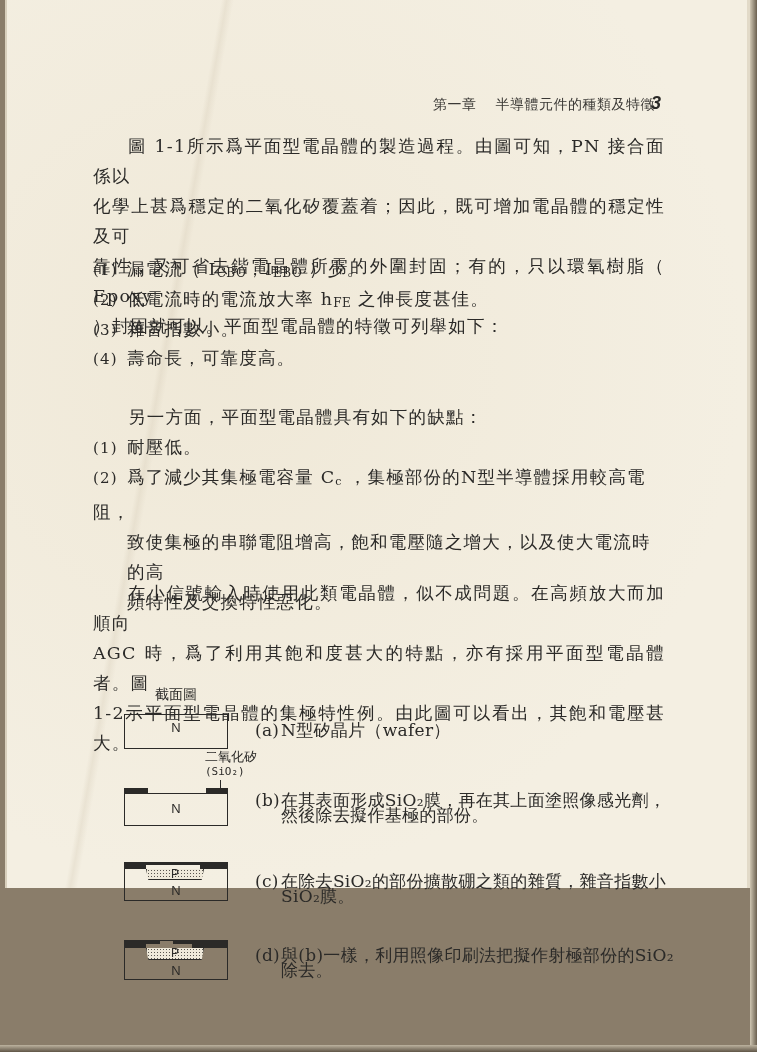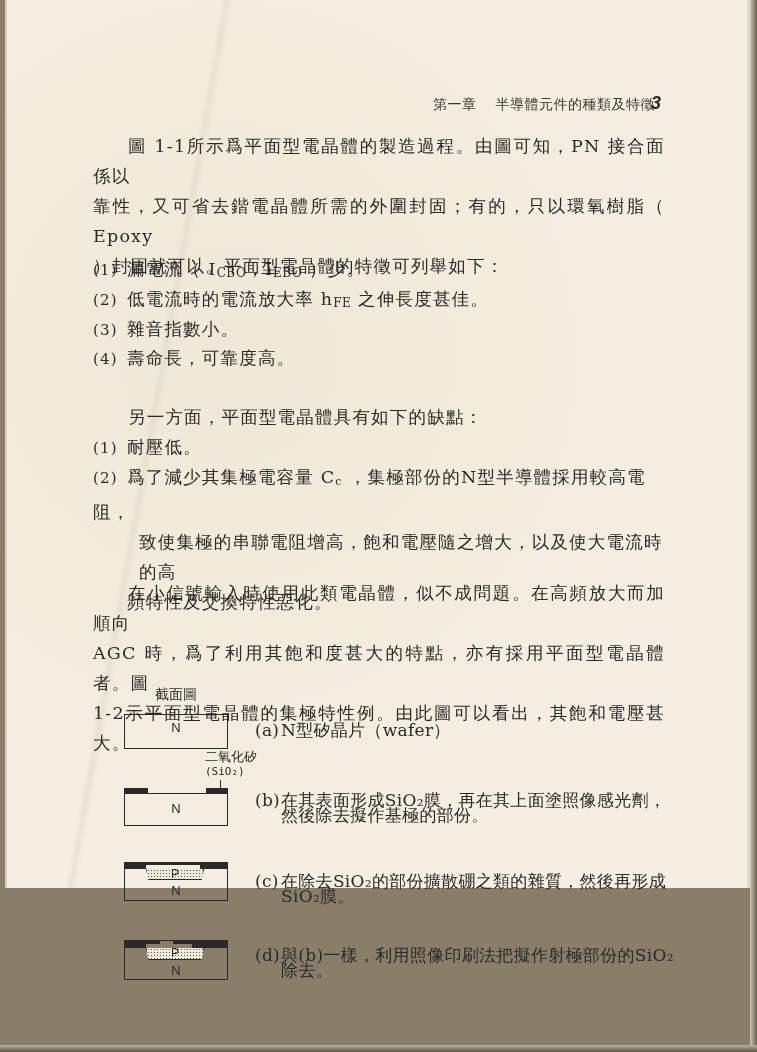--- a/index.html
+++ b/index.html
@@ -70,20 +70,21 @@
 <div class="page">
 
   <div class="running-head">
     <span class="chapter">第一章</span>
     <span>半導體元件的種類及特徵</span>
   </div>
   <div class="page-num">3</div>
 
   <div class="para" style="top:131px;">
     <div class="indent">圖 1-1所示爲平面型電晶體的製造過程。由圖可知，PN 接合面係以</div>
+    <div>化學上甚爲穩定的二氧化矽覆蓋着；因此，既可增加電晶體的穩定性及可</div>
     <div>靠性，又可省去鍇電晶體所需的外圍封固；有的，只以環氧樹脂（ Epoxy</div>
     <div>）封固就可以。平面型電晶體的特徵可列舉如下：</div>
   </div>
 
   <div class="item" style="top:254px;">
     <span class="num">(1)</span><span>漏電流（ I</span><sub>CBO</sub><span>，I</span><sub>EBO</sub><span> ）少。</span>
   </div>
   <div class="item" style="top:284px;">
     <span class="num">(2)</span><span>低電流時的電流放大率 h</span><sub>FE</sub><span> 之伸長度甚佳。</span>
   </div>
@@ -95,21 +96,21 @@
   </div>
 
   <div class="para" style="top:402px;">
     <div class="indent">另一方面，平面型電晶體具有如下的缺點：</div>
   </div>
   <div class="item" style="top:432px;">
     <span class="num">(1)</span><span>耐壓低。</span>
   </div>
   <div class="item" style="top:462px;">
     <span class="num">(2)</span><span>爲了減少其集極電容量 C</span><sub style="font-size:11px;">c</sub><span>  ，集極部份的N型半導體採用較高電阻，</span>
-    <div style="margin-left:46px;">致使集極的串聯電阻增高，飽和電壓隨之增大，以及使大電流時的高</div>
+    <div style="margin-left:34px;">致使集極的串聯電阻增高，飽和電壓隨之增大，以及使大電流時的高</div>
     <div style="margin-left:34px;">頻特性及交換特性惡化。</div>
   </div>
 
   <div class="para" style="top:578px;">
     <div class="indent">在小信號輸入時使用此類電晶體，似不成問題。在高頻放大而加順向</div>
     <div>AGC 時，爲了利用其飽和度甚大的特點，亦有採用平面型電晶體者。圖</div>
     <div>1-2示平面型電晶體的集極特性例。由此圖可以看出，其飽和電壓甚大。</div>
   </div>
 
   <div class="fig-title">截面圖</div>
@@ -140,21 +141,21 @@
   <div class="box" style="left:119px; top:862px; width:102px; height:37px;">
     <div class="lbl" style="top:20px;">N</div>
   </div>
   <div class="oxide" style="left:119px; top:862px; width:22px; height:7px;"></div>
   <div class="oxide" style="left:141px; top:862px; width:54px; height:3px;"></div>
   <div class="oxide" style="left:195px; top:862px; width:28px; height:7px;"></div>
   <div class="pregion" style="left:141px; top:869px; width:56px; height:10px;">
     <div class="plbl">P</div>
   </div>
   <div class="step" style="top:874px;">
-    <span class="tag">(c)</span><span>在除去SiO₂的部份擴散硼之類的雜質，然後再形成</span>
+    <span class="tag">(c)</span><span>在除去SiO₂的部份擴散硼之類的雜質，雜音指數小</span>
     <span class="cont">SiO₂膜。</span>
   </div>
 
   <div class="box" style="left:119px; top:940px; width:102px; height:38px;">
     <div class="lbl" style="top:22px;">N</div>
   </div>
   <div class="oxide" style="left:119px; top:940px; width:22px; height:8px;"></div>
   <div class="oxide" style="left:141px; top:940px; width:14px; height:4px;"></div>
   <div class="oxide" style="left:168px; top:940px; width:55px; height:4px;"></div>
   <div class="oxide" style="left:187px; top:940px; width:36px; height:8px;"></div>

